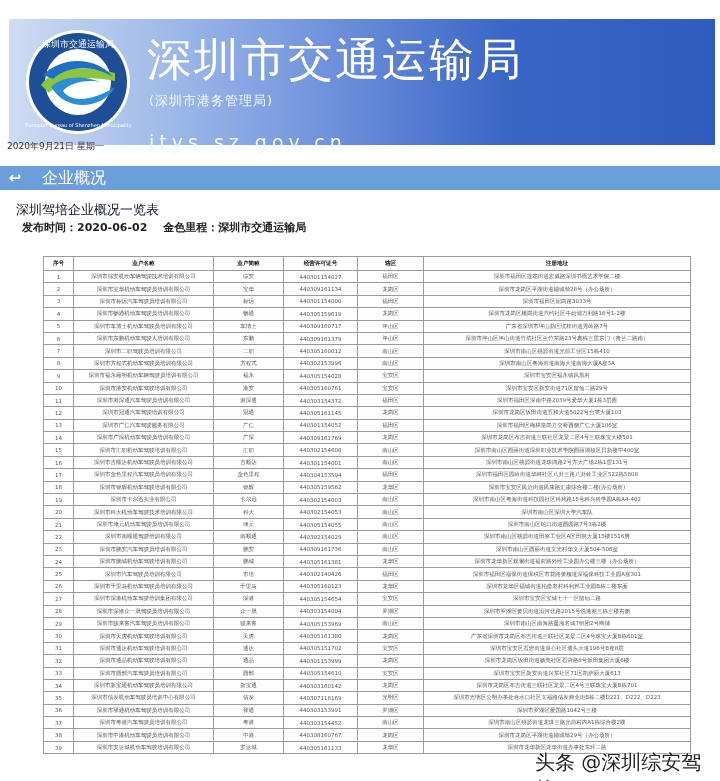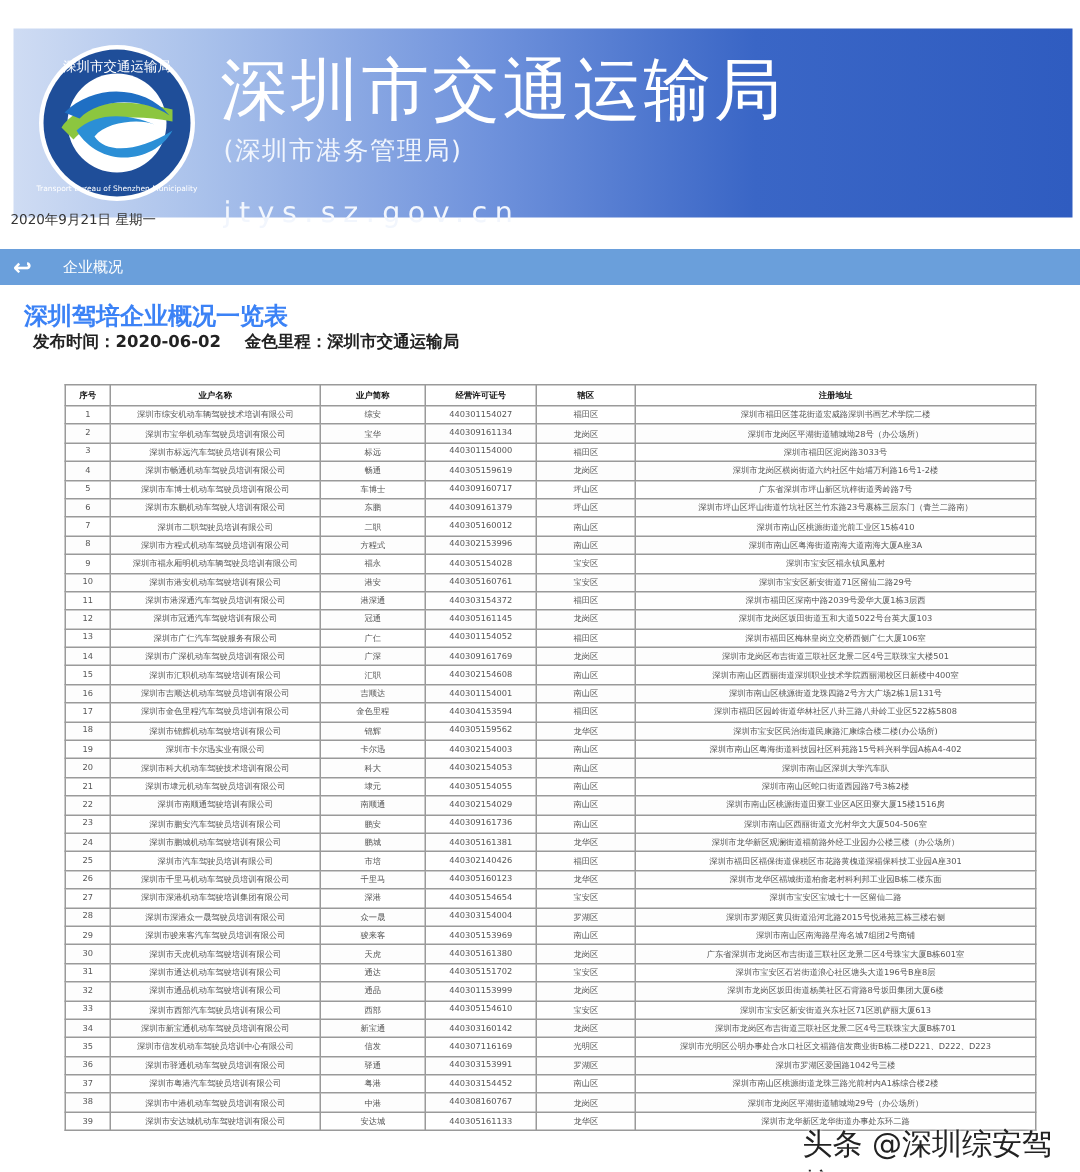--- a/index.html
+++ b/index.html
@@ -12,40 +12,40 @@
   }
   .logo {
     position: absolute; left: 14px; top: 8px; width: 110px; height: 110px;
   }
   .banner-title {
     position: absolute; left: 138px; top: 14px; color: #ffffff;
     font-size: 45px; letter-spacing: 2px; font-weight: normal; line-height: 54px;
   }
   .banner-sub {
     position: absolute; left: 140px; top: 71px; color: #f2f6fd;
-    font-size: 17px; letter-spacing: 1px; line-height: 22px;
+    font-size: 13px; letter-spacing: 1px; line-height: 22px;
   }
   .banner-url {
     position: absolute; left: 140px; top: 93px; color: #f2f6fd;
     font-size: 19px; letter-spacing: 5px; line-height: 22px; margin-top: 19px;
   }
 
   .date {
     position: absolute; left: 7px; top: 140px; font-size: 9px; color: #333; text-align: right;
   }
 
   .navbar {
     position: absolute; left: 0; top: 166px; width: 720px; height: 24px;
     background: #6a9fdb; color: #fff; display: flex; align-items: center;
   }
   .navbar .back { width: 30px; text-align: center; font-size: 15px; font-weight: bold; }
-  .navbar .label { margin-left: 12px; font-size: 10px; }
+  .navbar .label { margin-left: 12px; font-size: 16px; }
 
   .page-title {
-    position: absolute; left: 16px; top: 201px; font-size: 16px; font-weight: bold; color: #3b82f6;
+    position: absolute; left: 16px; top: 201px; font-size: 13px; font-weight: normal; color: #0f172a;
   }
   .meta {
     position: absolute; left: 22px; top: 220px; font-size: 11px; color: #222; font-weight: bold;
   }
   .meta span { margin-right: 12px; }
 
   table.list {
     position: absolute; left: 43px; top: 256px; width: 647px;
     border-collapse: collapse; table-layout: fixed;
     font-size: 5.5px; color: #555;

